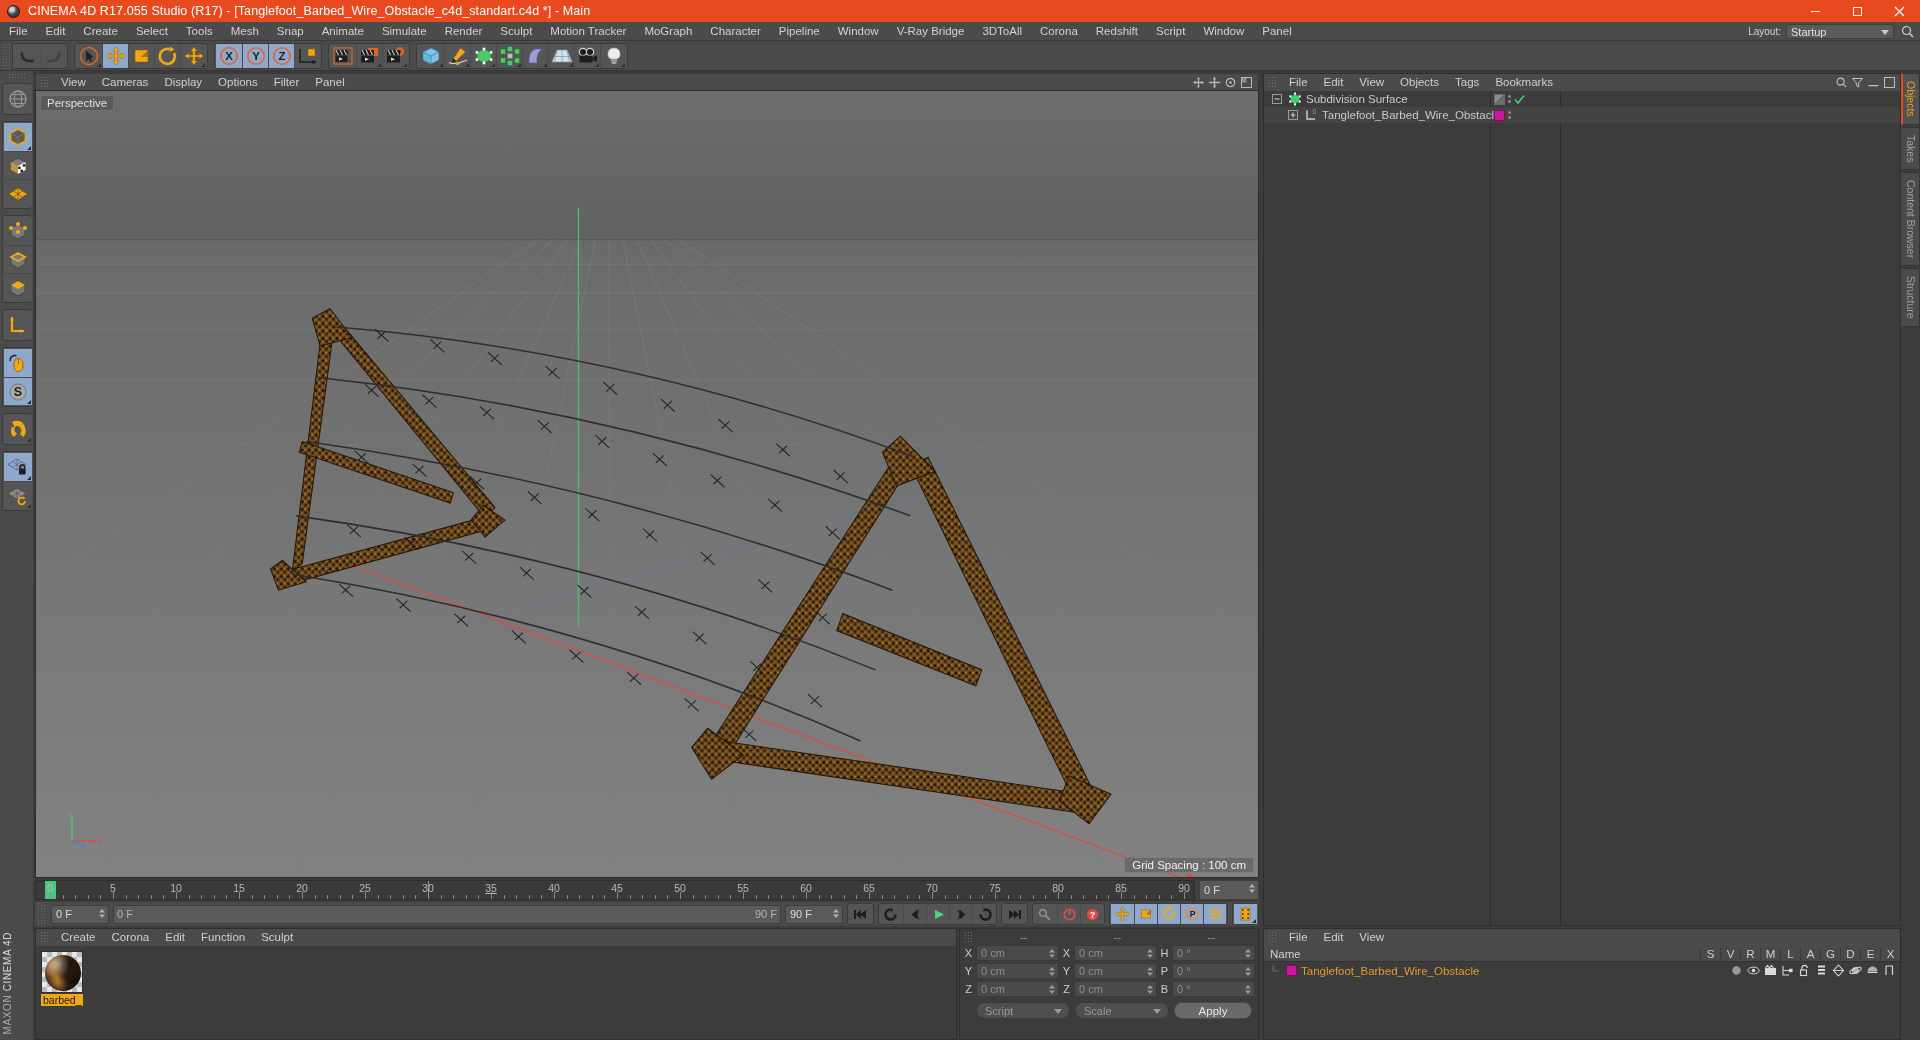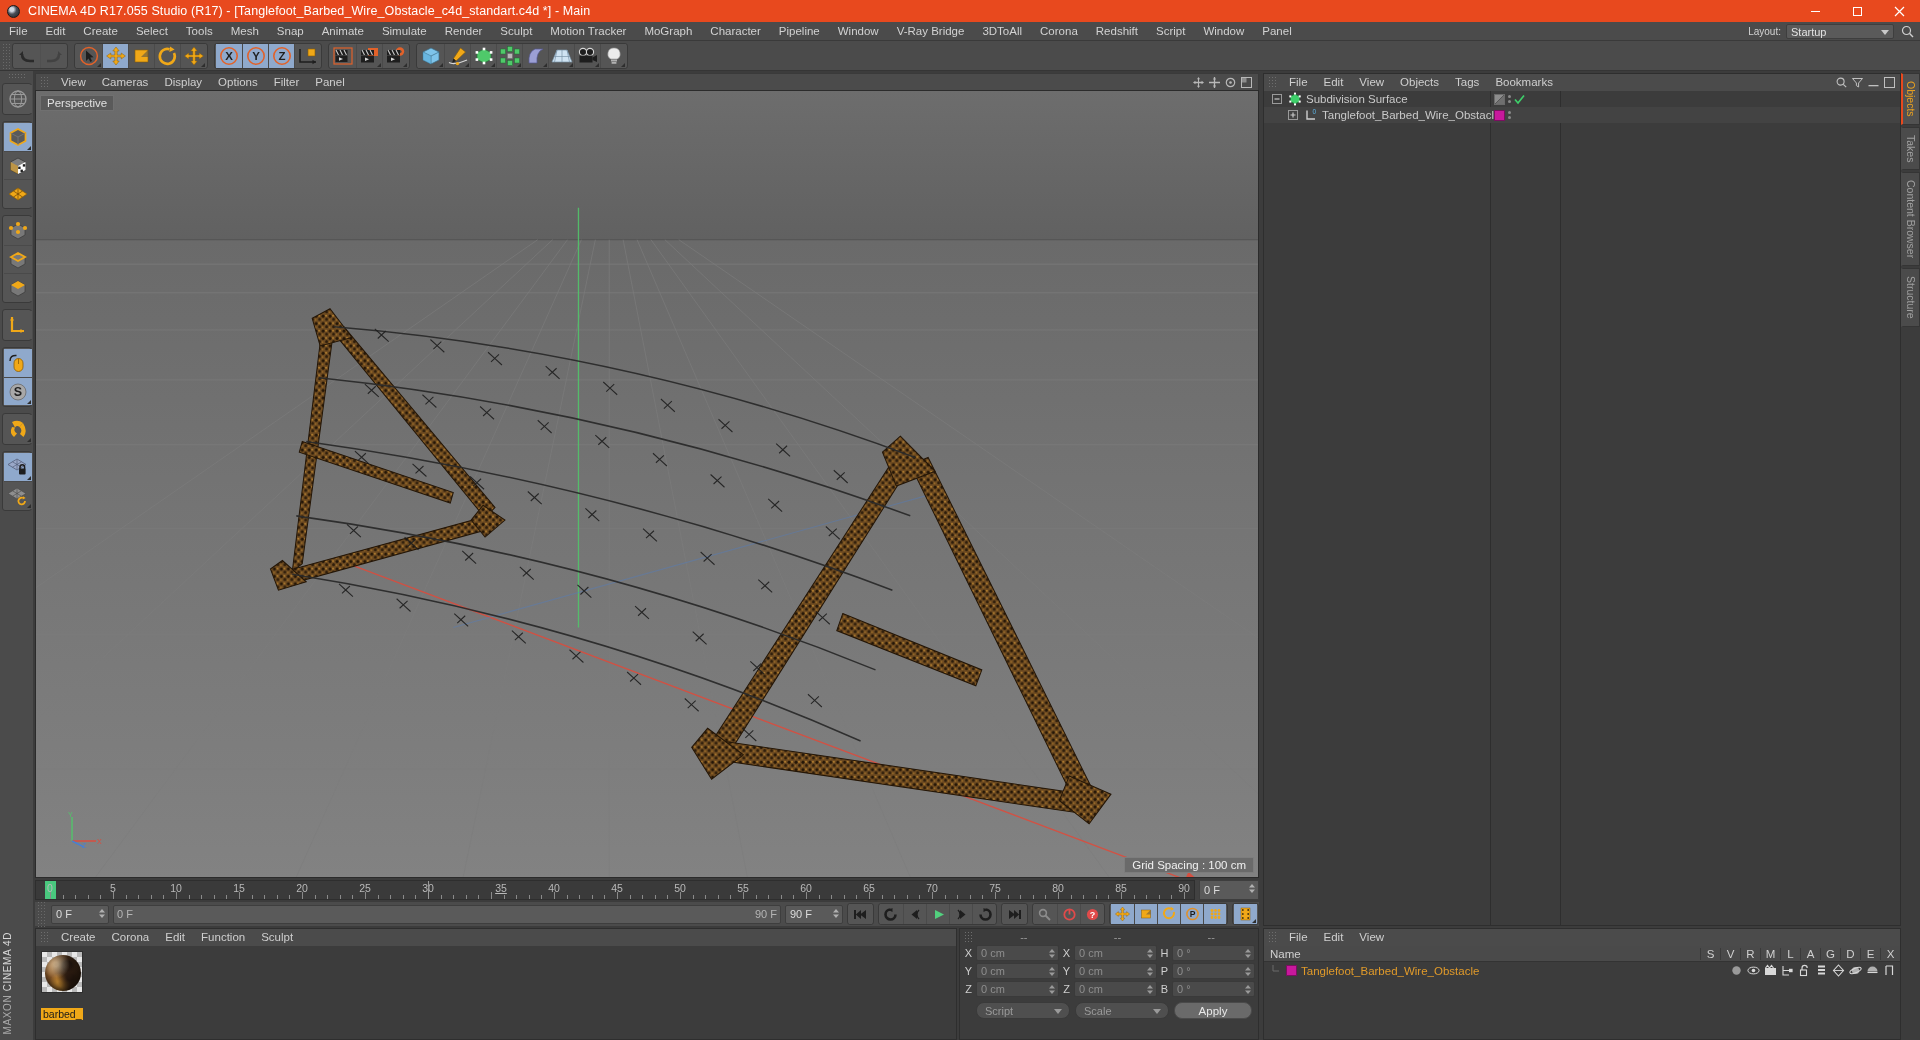--- a/index.html
+++ b/index.html
@@ -169,21 +169,21 @@
     background:
       radial-gradient(circle at 30% 26%, rgba(255,235,200,.55) 0 6%, rgba(0,0,0,0) 38%),
       radial-gradient(circle at 70% 62%, #2a1a10 0 10%, rgba(0,0,0,0) 40%),
       radial-gradient(circle at 40% 80%, #c78b33 0 7%, rgba(0,0,0,0) 30%),
       radial-gradient(circle at 62% 30%, #20150e 0 14%, rgba(0,0,0,0) 46%),
       radial-gradient(circle at 38% 42%, #8a5a2a 0 30%, #3d2614 72%, #1d1209 100%);
     box-shadow: inset -4px -5px 9px rgba(0,0,0,.6);
   }
   .matname {
     background: #f0a818; color: #1a1a1a; font-size: 10.5px; text-align: left;
-    padding: 0 2px; margin-top: 15px; width: 42px; overflow: hidden; white-space: nowrap;
+    padding: 0 2px; margin-top: 1px; width: 42px; overflow: hidden; white-space: nowrap;
   }
   .coordpanel { width: 300px; background: #3c3c3c; border: 1px solid #2e2e2e; display: flex; flex-direction: column; flex: none; }
   .coordhdr { height: 15px; display: flex; align-items: center; font-size: 11px; color: #9a9a9a; }
   .coordhdr .g { width: 9px; height: 11px; background-image: radial-gradient(#6e6e6e 38%, transparent 40%); background-size: 3px 3px; margin: 0 4px; }
   .coordhdr .c { flex: 1; text-align: center; }
   .crow { display: flex; align-items: center; gap: 2px; padding: 1px 3px; }
   .clab { width: 11px; font-size: 11px; color: #cfcfcf; text-align: center; flex: none; }
   .cfield { flex: 1; height: 16px; background: #4a4a4a; border: 1px solid #3a3a3a; border-radius: 2px; display: flex; align-items: center; padding: 0 4px; font-size: 11px; color: #8e8e8e; position: relative; min-width: 0; }
   .cbtnrow { display: flex; align-items: center; gap: 5px; padding: 4px 6px 0 16px; }
   .cdrop { flex: 1; height: 17px; background: #4f4f4f; border: 1px solid #3a3a3a; border-radius: 8px; display: flex; align-items: center; padding: 0 8px; font-size: 11px; color: #9a9a9a; position: relative; }
@@ -900,21 +900,21 @@
             <div class="tick" style="left: 1122.8px; height: 4px;"></div>
             <div class="tick" style="left: 1135.4px; height: 4px;"></div>
             <div class="tick" style="left: 1148px; height: 7px;"></div>
             <div class="num" style="left: 14px;">0</div>
             <div class="num" style="left: 77px;">5</div>
             <div class="num" style="left: 140px;">10</div>
             <div class="num" style="left: 203px;">15</div>
             <div class="num" style="left: 266px;">20</div>
             <div class="num" style="left: 329px;">25</div>
             <div class="num" style="left: 392px;">30</div>
-            <div class="num" style="left: 465px; text-decoration: underline;">35</div>
+            <div class="num" style="left: 455px; text-decoration: underline;">35</div>
             <div class="num" style="left: 518px;">40</div>
             <div class="num" style="left: 581px;">45</div>
             <div class="num" style="left: 644px;">50</div>
             <div class="num" style="left: 707px;">55</div>
             <div class="num" style="left: 770px;">60</div>
             <div class="num" style="left: 833px;">65</div>
             <div class="num" style="left: 896px;">70</div>
             <div class="num" style="left: 959px;">75</div>
             <div class="num" style="left: 1022px;">80</div>
             <div class="num" style="left: 1085px;">85</div>

